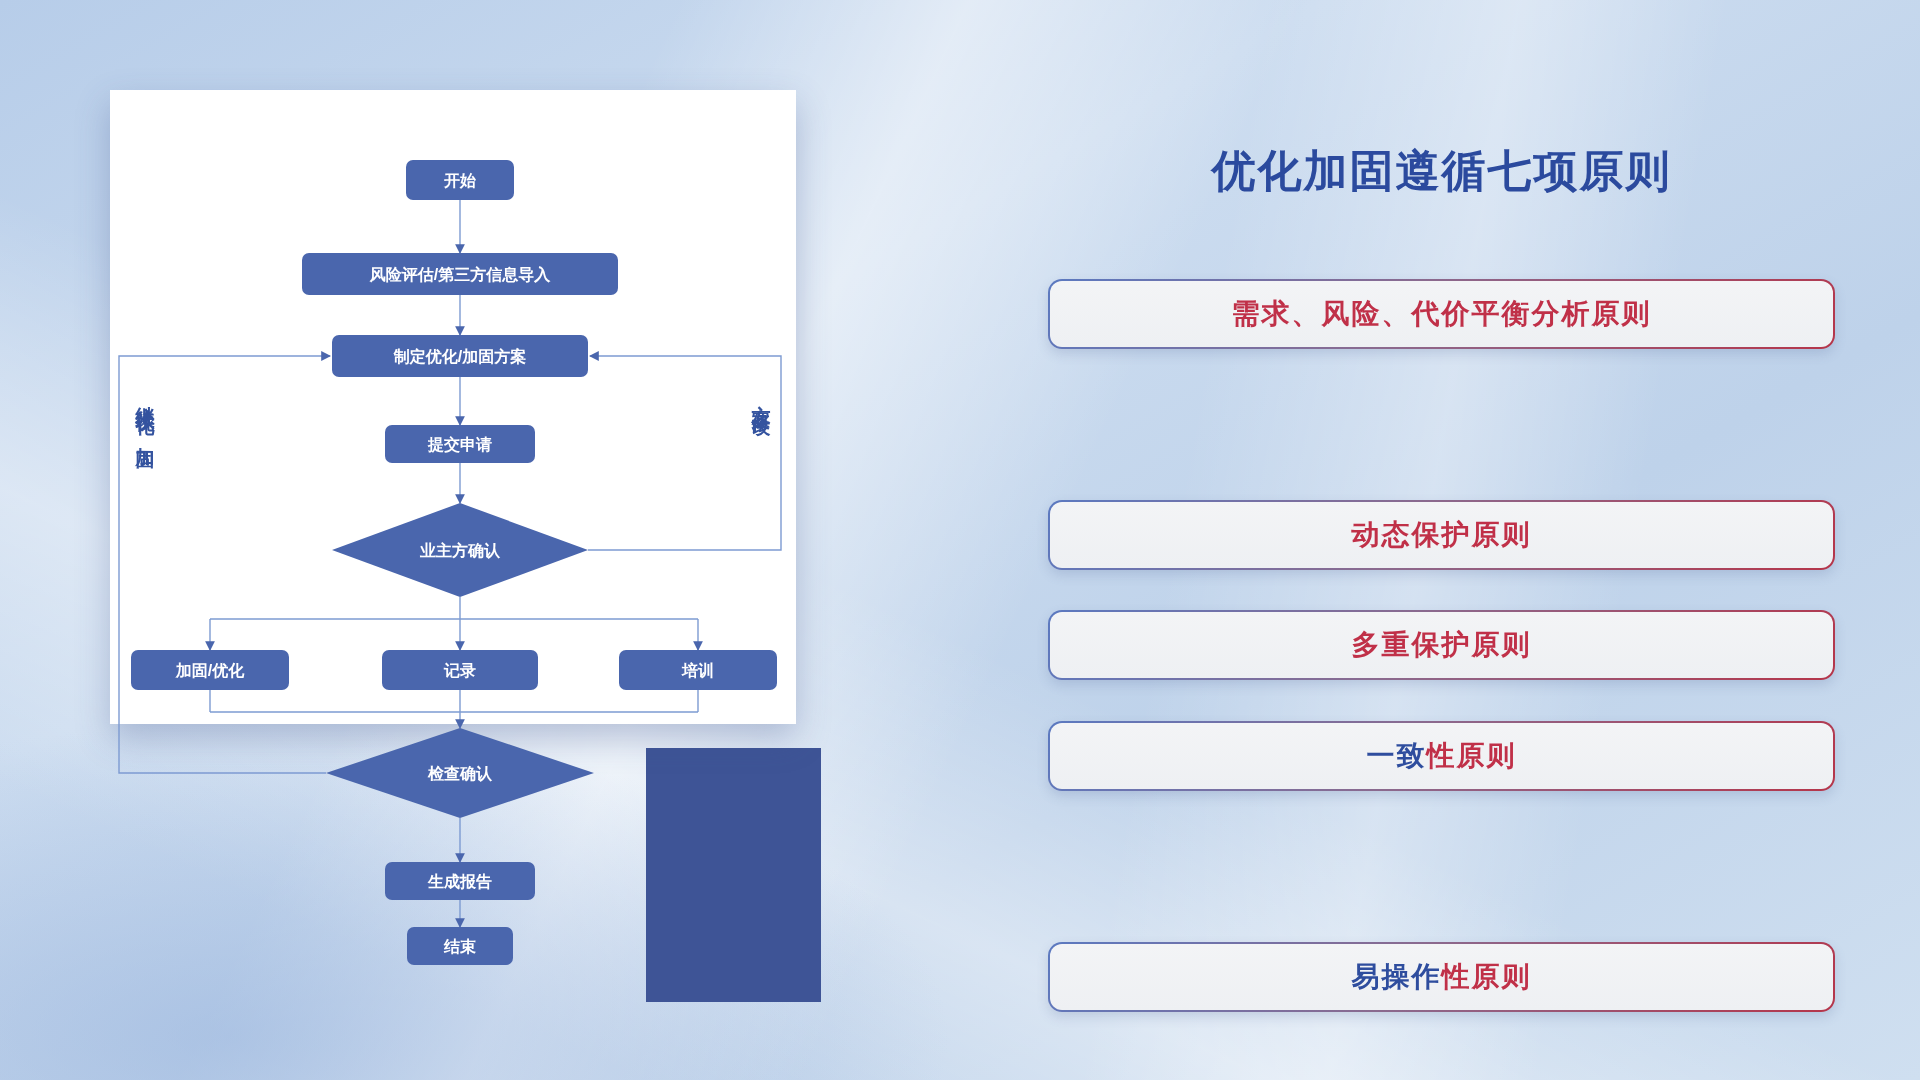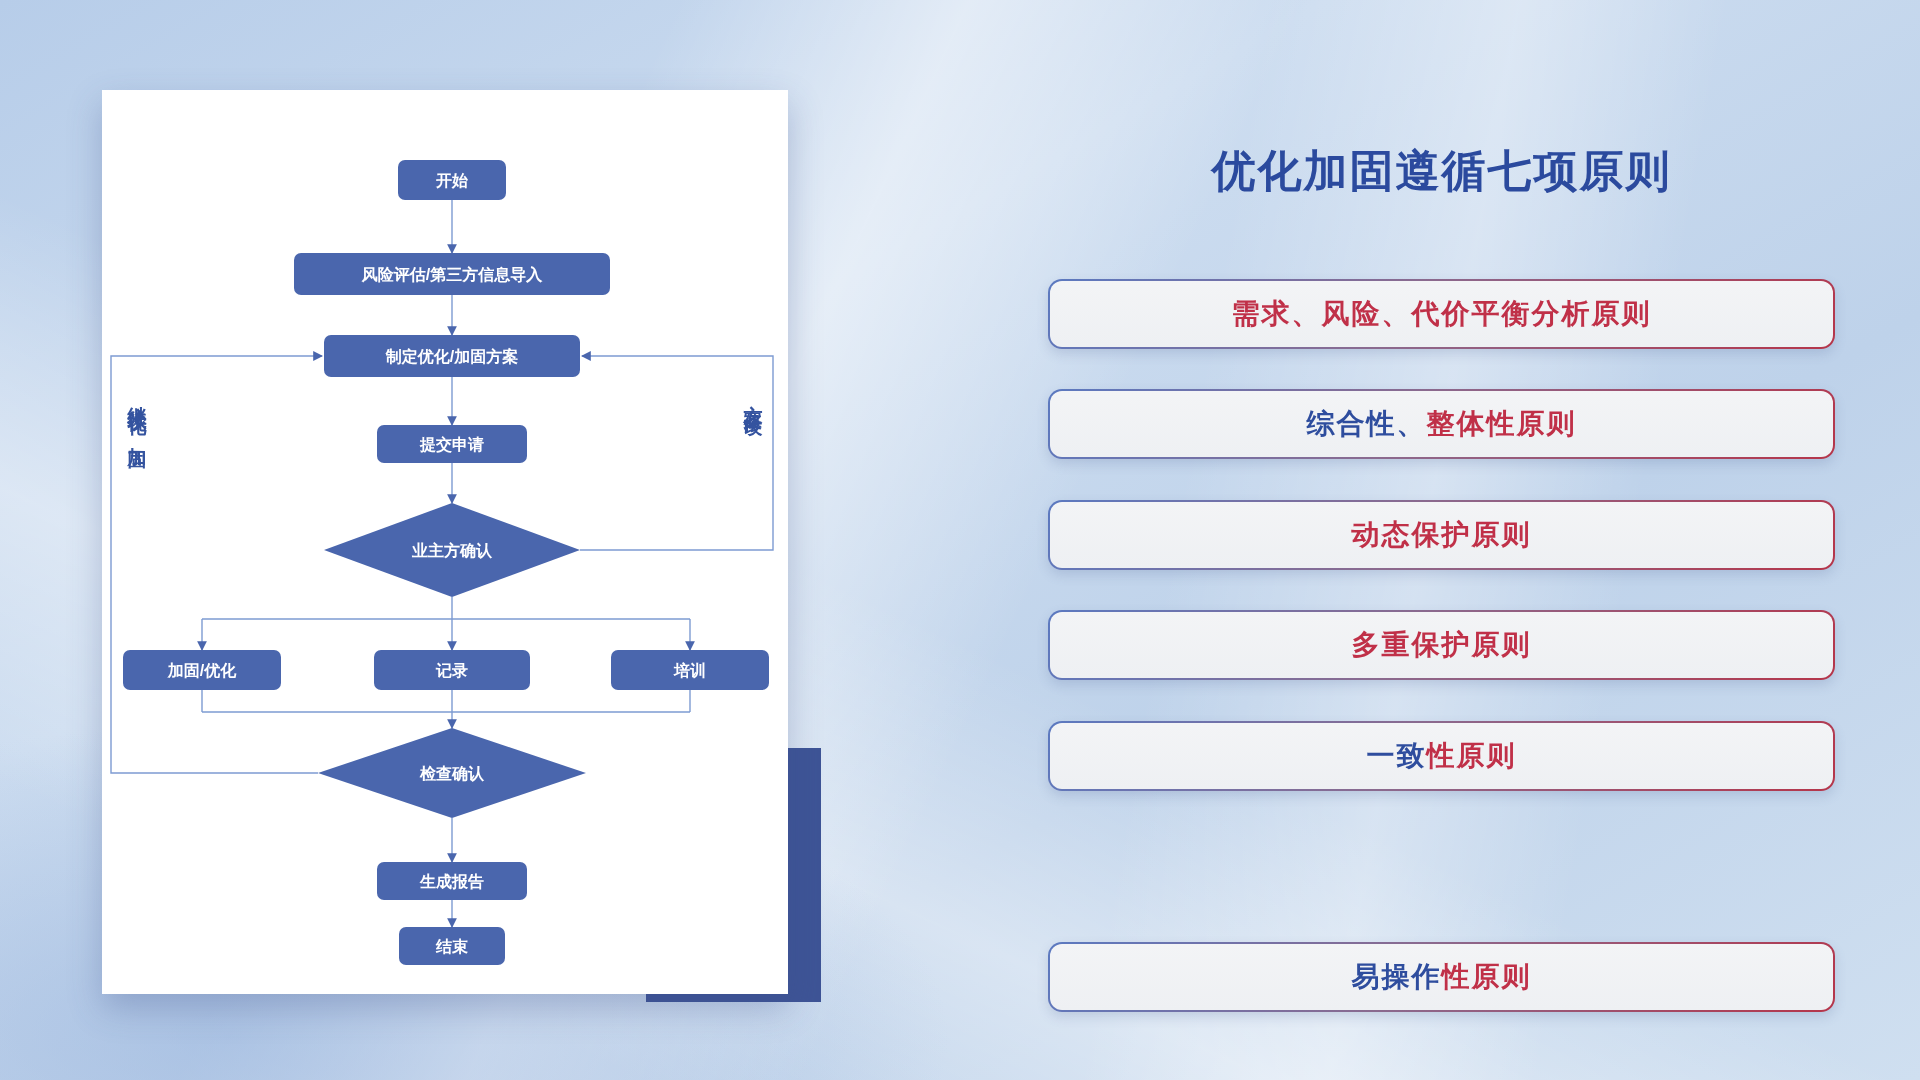--- a/index.html
+++ b/index.html
@@ -17,21 +17,21 @@
     position:absolute; inset:0; pointer-events:none;
     background:
       linear-gradient(100deg, rgba(255,255,255,0) 60%, rgba(255,255,255,0.35) 72%, rgba(255,255,255,0) 82%);
   }
   
   .card-backdrop {
     position:absolute; left:646px; top:748px; width:175px; height:254px;
     background:#3e5496; z-index:1;
   }
   .card {
-    position:absolute; left:102px; top:90px; width:686px; height:904px;
+    position:absolute; left:110px; top:90px; width:686px; height:634px;
     background:#ffffff; z-index:2;
     box-shadow:0 14px 32px rgba(60,80,140,0.30);
   }
   .flow-svg { position:absolute; left:0; top:0; width:686px; height:904px; }
   .node { fill:#4a66ad; }
   .node-label {
     font-family:"Liberation Sans", sans-serif;
     font-size:16px; font-weight:bold; fill:#ffffff; text-anchor:middle;
   }
   .edges path { stroke:#7d9bd2; stroke-width:1.4; fill:none; }
@@ -156,24 +156,20 @@
   <div class="v-label v-right">方案修改</div>
 </div>
 
 <div class="right-panel">
   <div class="main-title">优化加固遵循七项原则</div>
 
   <div class="pill" style="top:243px">
     <span class="seg red">需求、风险、代价平衡分析原则</span>
   </div>
 
-  <div class="pill" style="top:353px">
-    <span class="seg blue">综合性、</span>
-      <span class="seg red">整体性原则</span>
-  </div>
 
   <div class="pill" style="top:464px">
     <span class="seg red">动态保护原则</span>
   </div>
 
   <div class="pill" style="top:574px">
     <span class="seg red">多重保护原则</span>
   </div>
 
   <div class="pill" style="top:685px">

